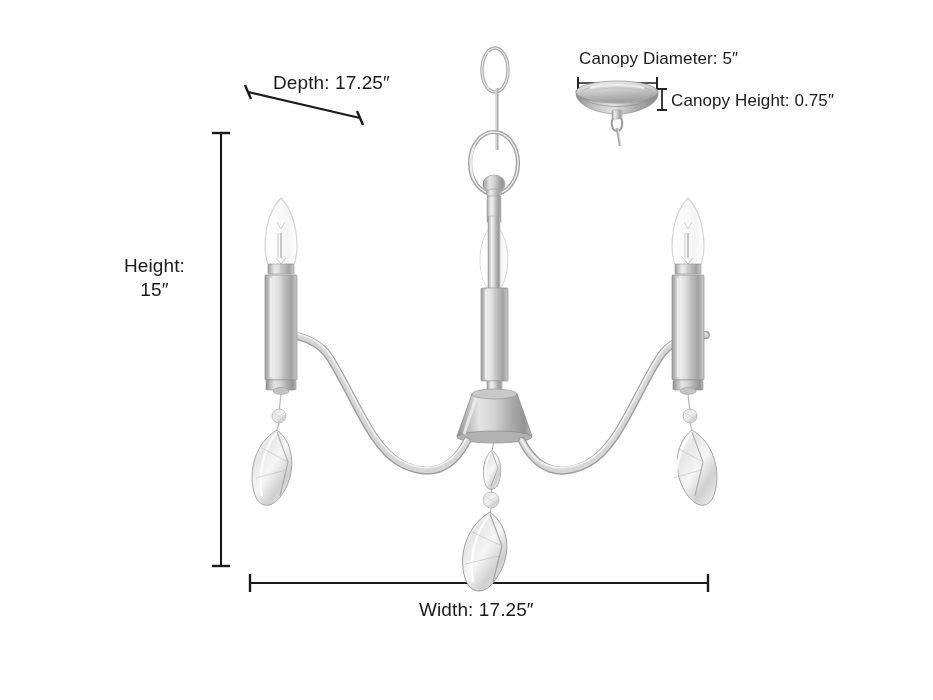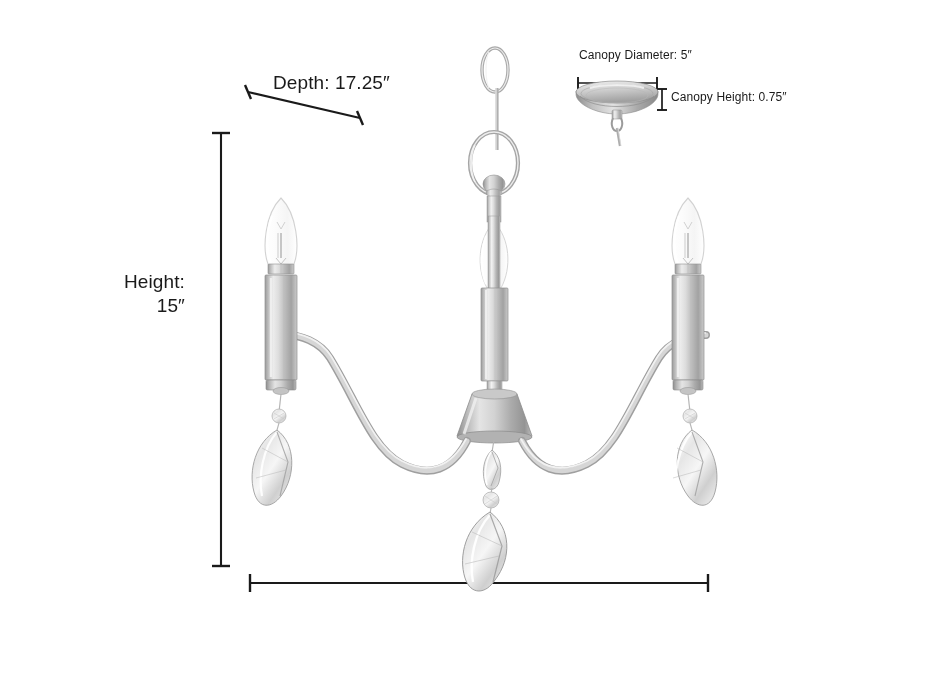--- a/index.html
+++ b/index.html
@@ -27,27 +27,26 @@
   }
   .dim-label {
     position: absolute;
     color: #1a1a1a;
     font-size: 19px;
     line-height: 1.25;
     white-space: pre;
     letter-spacing: 0.1px;
   }
   .dim-label.small {
-    font-size: 12px;
+    font-size: 17px;
   }
   #label-height {
     left: 124px;
     top: 254px;
-    text-align: right;
-    margin-top: 16px;
+    text-align: center;
   }
   #label-depth {
     left: 273px;
     top: 71px;
   }
   #label-width {
     left: 419px;
     top: 598px;
   }
   #label-canopy-diameter {
@@ -319,18 +318,19 @@
       </g>
 
     </g>
   </svg>
 
   <div class="dim-label" id="label-height">Height:
 15″</div>
 
   <div class="dim-label" id="label-depth">Depth: 17.25″</div>
 
+  <div class="dim-label" id="label-width">Width: 17.25″</div>
 
   <div class="dim-label small" id="label-canopy-diameter">Canopy Diameter: 5″</div>
 
   <div class="dim-label small" id="label-canopy-height">Canopy Height: 0.75″</div>
 
 </div>
 
 </body></html>

